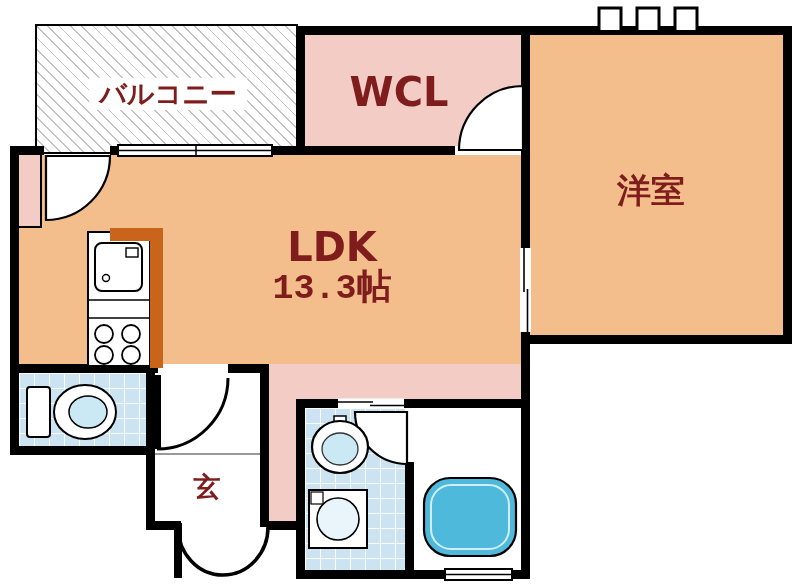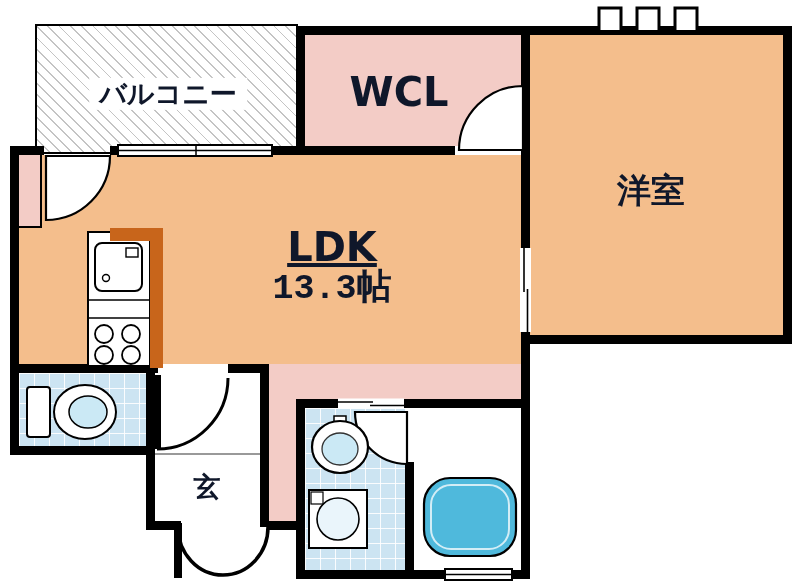--- a/index.html
+++ b/index.html
@@ -26,21 +26,21 @@
   }
   .hatch{
     background-color:#ffffff;
     background-image:repeating-linear-gradient(45deg,#c4c4c4 0,#c4c4c4 1.3px,transparent 1.3px,transparent 8px);
   }
   .wall{position:absolute;background:var(--wall);}
   .thinline{position:absolute;background:#999;}
   .overlay{position:absolute;left:0;top:0;pointer-events:none;}
   .label{
     position:absolute;transform:translate(-50%,-50%);
-    color:#0f172a;font-weight:bold;text-align:center;white-space:nowrap;line-height:1.12;
+    color:#7f1d1d;font-weight:bold;text-align:center;white-space:nowrap;line-height:1.12;
   }
   .counter{fill:var(--counter_brown);}
   .fixture-light{fill:var(--fixture_light_blue);}
   .tub{fill:var(--fixture_blue);}
 </style>
 </head>
 <body>
 
 <div class="plan">
 
@@ -174,19 +174,19 @@
 
   <div class="label" style="left:168px;top:94px;font-size:27px;background:#fff;padding:1px 10px;">バルコニー</div>
 
   <div class="label" style="left:399px;top:92px;font-size:40px;">WCL</div>
 
   <div class="label" style="left:651px;top:190px;text-align:right;">
     <div style="font-size:34px;">洋室</div>
   </div>
 
   <div class="label" style="left:332px;top:267px;">
-    <div style="font-size:40px;text-decoration:underline;">LDK</div>
+    <div style="font-size:40px;">LDK</div>
     <div style="font-size:35px;font-family:Liberation Mono, monospace;">13.3帖</div>
   </div>
 
   <div class="label" style="left:207px;top:487px;font-size:27px;">玄</div>
 
 </div>
 
 </body></html>

